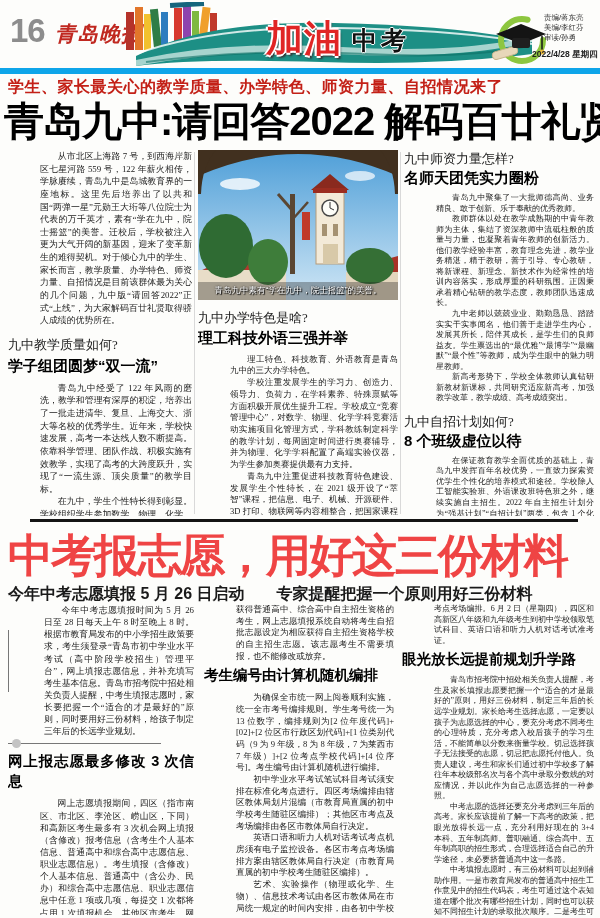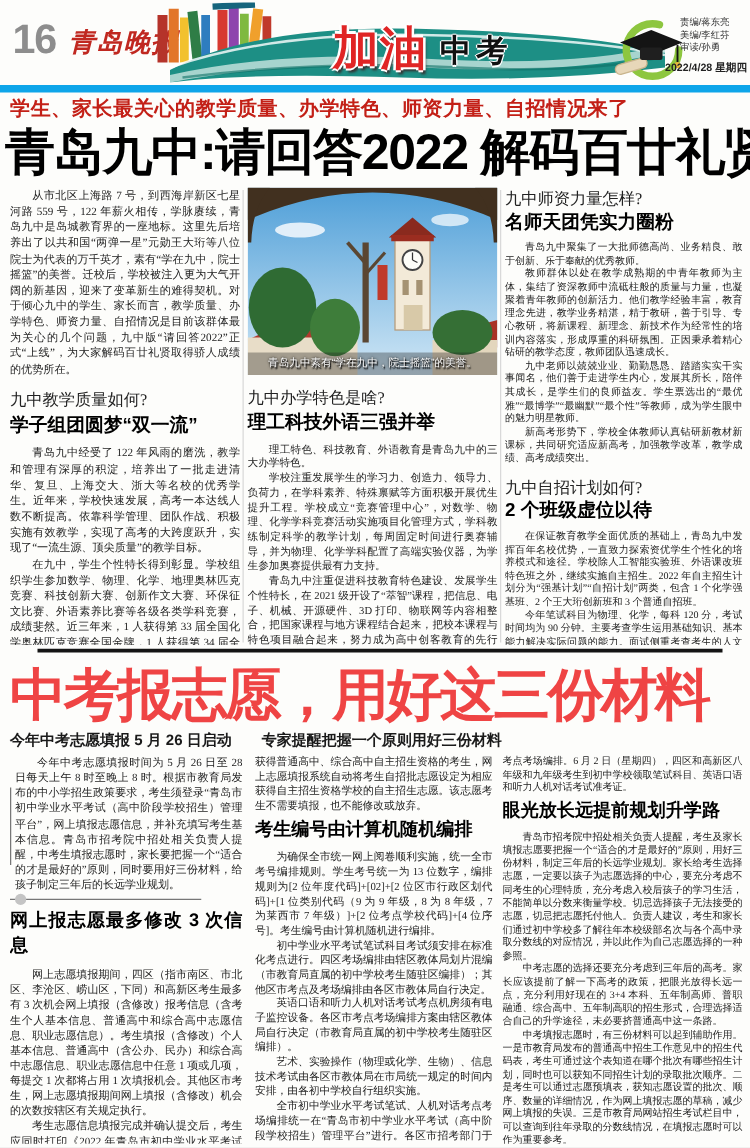--- a/index.html
+++ b/index.html
@@ -32,36 +32,36 @@
   .kicker { position:absolute; left:8px; top:77px; font-family:"Liberation Sans",sans-serif;
             font-size:16px; font-weight:600; color:#c32017; letter-spacing:.5px; }
   .headline1 { position:absolute; left:4px; top:94px; width:594px; white-space:nowrap;
                font-family:"Liberation Sans","DejaVu Sans",sans-serif; font-size:40px;
                font-weight:900; color:#000; letter-spacing:-1px; }
   .col { position:absolute; overflow:hidden; text-align:justify; }
   .a1c1 { left:8px;  top:150px; width:184px; height:366px; font-size:8.9px; line-height:1.42; }
   .a1c2 { left:198px; top:150px; width:200px; height:366px; font-size:8.5px; line-height:1.38; }
   .a1c3 { left:404px; top:150px; width:190px; height:366px; font-size:8px;  line-height:1.32; }
   .vrule { position:absolute; top:152px; width:1px; height:362px; background:#d9d9d9; }
-  .para { text-indent:2em; }
+  .para { text-indent:2em;margin-left:32px; }
   .q { font-size:13px; color:#222; margin:9px 0 1px; text-indent:0; font-weight:normal;
        font-family:"Liberation Serif",serif; }
   .ans { font-family:"Liberation Sans",sans-serif; font-size:15px; font-weight:800;
          color:#000; margin:1px 0 5px; text-indent:0; }
   .photo-wrap { position:relative; width:200px; height:150px; margin-bottom:4px; }
   .photo-cap { position:absolute; left:0; bottom:3px; width:100%; text-align:center;
                font-family:"Liberation Sans",sans-serif; font-size:8.5px; color:#fff;
                text-shadow:0 0 2px #000,1px 1px 1px #000; }
   
   .rule-thick { position:absolute; left:30px; top:519px; width:548px; height:3px; background:#141414; }
   .headline2 { position:absolute; left:8px; top:526px; width:590px; white-space:nowrap;
                font-family:Liberation Serif, serif; font-size:45px;
                font-weight:900; color:#ef4444; letter-spacing:-2px; }
   .deck { position:absolute; left:8px; top:584px; font-family:"Liberation Sans",sans-serif;
-          font-size:12px; font-weight:600; color:#1a1a1a; }
+          font-size:16px; font-weight:600; color:#1a1a1a; }
   .a2c1 { left:8px;  top:604px; width:186px; height:311px; font-size:8.8px; line-height:1.38; }
   .a2c2 { left:204px; top:604px; width:190px; height:311px; font-size:8.6px; line-height:1.36; }
   .a2c3 { left:402px; top:604px; width:192px; height:311px; font-size:8px; line-height:1.32; }
   .a2c1::before { content:''; position:absolute; left:0; top:26px; width:1px; height:62px; background:#777; }
   .a2c1 { position:absolute; }
   .lede { padding-left:4px; }
   .lede-sep { position:relative; width:82%; height:1px; background:#777; margin:6px 0 7px; }
   .lede-sep::before { content:''; position:absolute; left:4px; top:-4px; width:9px; height:9px;
                       border-radius:50%; background:#c4c4c4; }
   .h2 { font-family:"Liberation Sans",sans-serif; font-size:14.5px; font-weight:800;
@@ -184,21 +184,21 @@
   <div class="col a1c3">
     <p class="q" style="margin-top:0">九中师资力量怎样?</p>
     <p class="ans">名师天团凭实力圈粉</p>
     <div>
         <p class="para">青岛九中聚集了一大批师德高尚、业务精良、敢于创新、乐于奉献的优秀教师。</p>
         <p class="para">教师群体以处在教学成熟期的中青年教师为主体，集结了资深教师中流砥柱般的质量与力量，也凝聚着青年教师的创新活力。他们教学经验丰富，教育理念先进，教学业务精湛，精于教研，善于引导、专心教研，将新课程、新理念、新技术作为经常性的培训内容落实，形成厚重的科研氛围。正因秉承着精心钻研的教学态度，教师团队迅速成长。</p>
         <p class="para">九中老师以兢兢业业、勤勤恳恳、踏踏实实干实事闻名，他们善于走进学生内心，发展其所长，陪伴其成长，是学生们的良师益友。学生票选出的“最优雅”“最博学”“最幽默”“最个性”等教师，成为学生眼中的魅力明星教师。</p>
         <p class="para">新高考形势下，学校全体教师认真钻研新教材新课标，共同研究适应新高考，加强教学改革，教学成绩、高考成绩突出。</p>
       </div>
     <p class="q">九中自招计划如何?</p>
-    <p class="ans">2 个班级虚位以待</p>
+    <p class="ans">8 个班级虚位以待</p>
     <div>
         <p class="para">在保证教育教学全面优质的基础上，青岛九中发挥百年名校优势，一直致力探索资优学生个性化的培养模式和途径。学校除人工智能实验班、外语课改班特色班之外，继续实施自主招生。2022 年自主招生计划分为“强基计划”“自招计划”两类，包含 1 个化学强基班、2 个王大珩创新班和 3 个普通自招班。</p>
         <p class="para">今年笔试科目为物理、化学，每科 120 分，考试时间均为 90 分钟。主要考查学生运用基础知识、基本能力解决实际问题的能力。面试侧重考查考生的人文底蕴、知识素养，考察学生的思维能力、语言表达能力、信息搜集能力、阅读理解能力等。最终，依据笔试成绩+面试成绩的自招成绩，择优确定自主招生学生资格，录取 250 人。</p>
       </div>
 
   </div>
 
   <div class="rule-thick"></div>
   <div class="headline2">中考报志愿，用好这三份材料</div>
   <div class="deck">今年中考志愿填报 5 月 26 日启动　　专家提醒把握一个原则用好三份材料</div>

